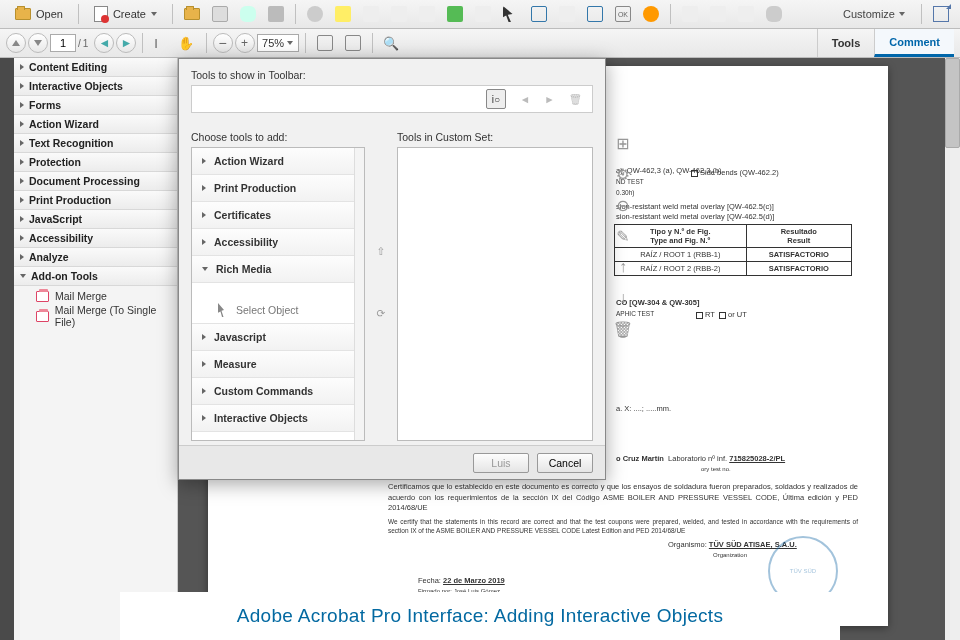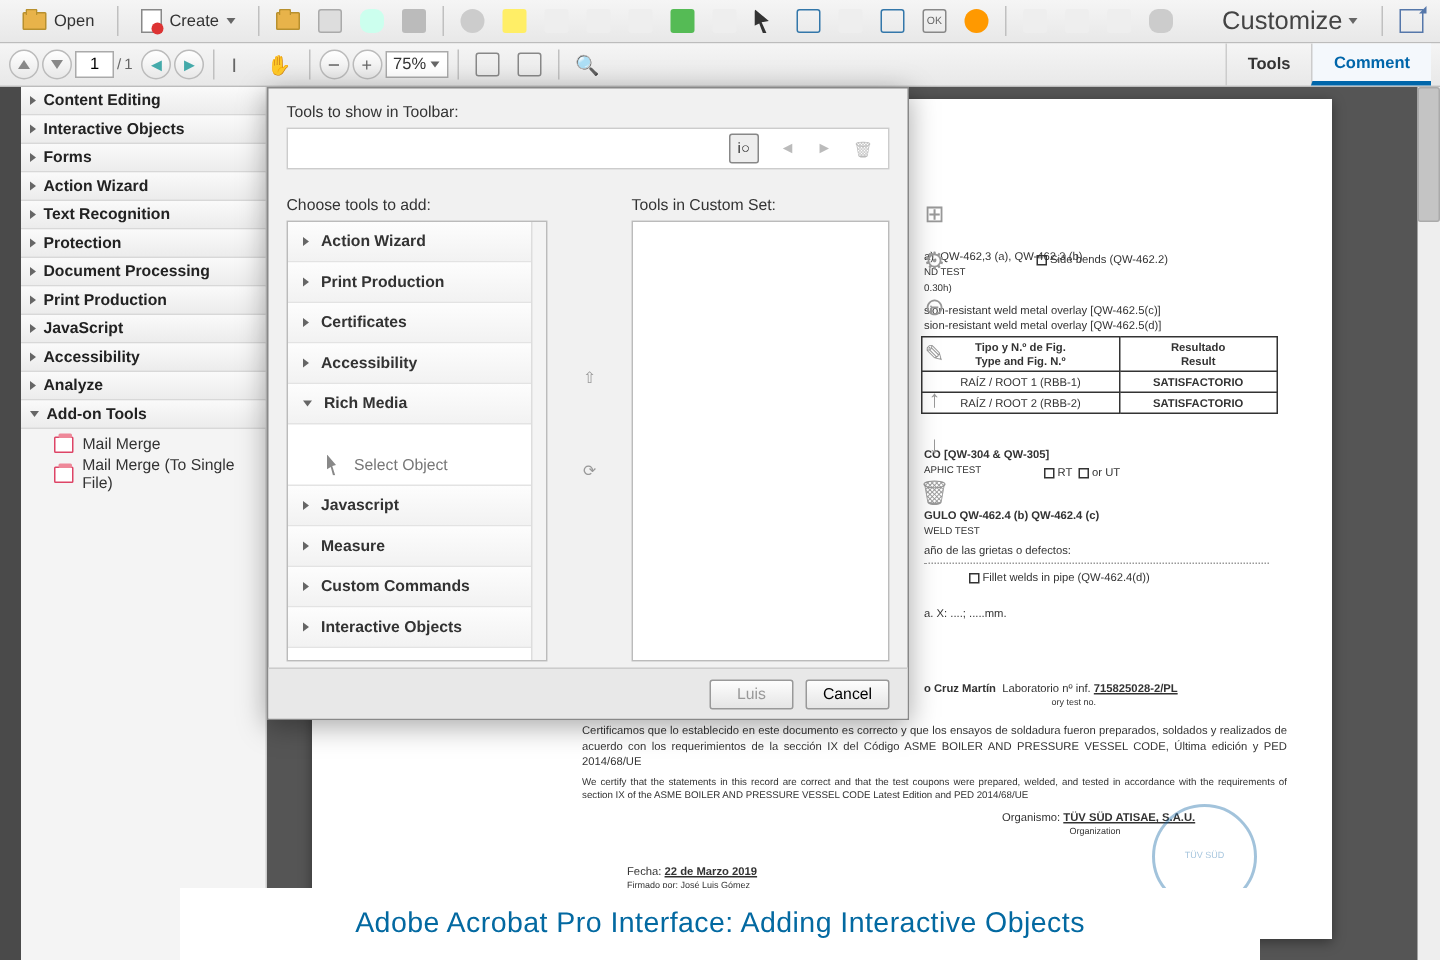--- a/index.html
+++ b/index.html
@@ -10,21 +10,21 @@
   .tb-btn { height:22px; min-width:22px; display:inline-flex; align-items:center; justify-content:space-between; padding:0 4px; border:1px solid transparent; border-radius:2px; background:transparent;}
   .tb-sep { width:1px; height:20px; background:#c0c0c0; margin:0 4px;}
   .folder-ico{width:16px;height:12px;background:#e8b34a;border:1px solid #b8902e;border-radius:1px;position:relative;}
   .folder-ico::before{content:"";position:absolute;top:-3px;left:1px;width:6px;height:3px;background:#e8b34a;border:1px solid #b8902e;border-bottom:none;border-radius:1px 1px 0 0;}
   .open-btn{display:flex;align-items:center;gap:5px;padding:0 8px;}
   .caret{width:0;height:0;border-left:3px solid transparent;border-right:3px solid transparent;border-top:4px solid #666;}
   .create-ico{width:14px;height:16px;background:#fff;border:1px solid #888;position:relative;}
   .create-ico::after{content:"";position:absolute;right:-2px;bottom:-2px;width:8px;height:8px;background:#d33;border-radius:50%;}
   .tiny-ico{width:16px;height:16px;border-radius:2px;display:inline-block;}
   .spacer{flex:1;}
-  .customize{font-size:17px;color:#444;display:flex;align-items:center;gap:4px;padding:0 10px;}
+  .customize{font-size:11px;color:#444;display:flex;align-items:center;gap:4px;padding:0 10px;}
   .fullscr{width:16px;height:16px;border:1px solid #5577aa;position:relative;}
   .fullscr::after{content:"";position:absolute;top:-3px;right:-3px;width:0;height:0;border-left:5px solid transparent;border-bottom:5px solid #5577aa;}
 
   .toolbar-row2 { height:29px;background:linear-gradient(#f5f5f5,#e8e8e8);border-bottom:1px solid #bcbcbc;display:flex;align-items:center;padding:0 6px;gap:2px;font-size:11px;color:#333;}
   .nav-circ{width:20px;height:20px;border:1px solid #bbb;border-radius:50%;display:flex;align-items:center;justify-content:center;background:linear-gradient(#fff,#e8e8e8);}
   .arrow{width:0;height:0;}
   .arrow.up{border-left:4px solid transparent;border-right:4px solid transparent;border-bottom:6px solid #888;}
   .arrow.dn{border-left:4px solid transparent;border-right:4px solid transparent;border-top:6px solid #888;}
   .page-field{width:26px;height:18px;border:1px solid #aaa;background:#fff;text-align:center;font-size:11px;}
   .zoom-field{width:42px;height:18px;border:1px solid #aaa;background:#fff;text-align:center;font-size:11px;display:inline-flex;align-items:center;justify-content:center;gap:3px;}
@@ -56,21 +56,21 @@
 
   .scrollbar-v{position:absolute;right:0;top:0;bottom:0;width:15px;background:#eee;}
   .scroll-thumb{width:100%;height:90px;background:#c4c4c4;border:1px solid #aaa;border-radius:2px;}
 
   
   .dialog{position:absolute;left:178px;top:58px;width:428px;height:422px;background:#f1f1f1;border:1px solid #888;box-shadow:0 4px 18px rgba(0,0,0,0.35);font-size:10.5px;color:#333;display:flex;flex-direction:column;}
   .dlg-top{padding:10px 12px 6px;}
   .preview-strip{height:28px;background:#fff;border:1px solid #ccc;margin-top:4px;display:flex;align-items:center;justify-content:flex-end;gap:14px;padding:0 10px;}
   .pv-btn{width:20px;height:20px;border:1px solid #ccc;border-radius:2px;display:flex;align-items:center;justify-content:center;background:#fff;}
   .pv-btn.sel{border-color:#888;background:#eee;}
-  .dlg-cols{flex:1;display:flex;padding:4px 12px 4px;gap:14px;justify-content:flex-end;}
+  .dlg-cols{flex:1;display:flex;padding:4px 12px 4px;gap:2px;justify-content:flex-end;}
   .col{display:flex;flex-direction:column;}
   .col-label{font-size:10.5px;margin:8px 0 4px;}
   .toolbox{flex:1;background:#fff;border:1px solid #bbb;overflow:hidden;position:relative;}
   .accordion-hdr{height:27px;border-bottom:1px solid #e3e3e3;display:flex;align-items:center;padding:0 10px;gap:8px;background:linear-gradient(#fdfdfd,#f2f2f2);}
   .accordion-hdr .tri{width:0;height:0;border-top:3px solid transparent;border-bottom:3px solid transparent;border-left:4px solid #666;}
   .accordion-hdr .tri.dn{border-left:3px solid transparent;border-right:3px solid transparent;border-top:4px solid #666;border-bottom:none;}
   .accordion-hdr.bold{font-weight:bold;}
   .sub-row{height:27px;border-bottom:1px solid #e3e3e3;display:flex;align-items:center;padding:0 10px 0 26px;gap:8px;color:#777;}
   .cursor-ico{width:10px;height:14px;background:#888;clip-path:polygon(0 0,60% 50%,35% 55%,55% 100%,40% 100%,25% 60%,0 70%);}
   .mid-btns{width:28px;display:flex;flex-direction:column;align-items:center;justify-content:center;gap:40px;}
@@ -322,27 +322,20 @@
               <td>RAÍZ / ROOT 2 (RBB-2)</td>
               <td class="bold">SATISFACTORIO</td>
             </tr>
       </tbody>
         </table>
       <div class="doc-section" style="left:408px;top:232px;">
         <div class="bold">CO [QW-304 &amp; QW-305]</div>
         <div style="font-size:6.5px;">APHIC TEST</div>
         <div style="position:absolute;left:80px;top:12px;white-space:nowrap;"><span class="cb"></span><span>RT</span>&nbsp;&nbsp;<span class="cb"></span><span>or UT</span></div>
       </div>
-      <div class="doc-section" style="left:408px;top:273px;">
-        <div class="bold">GULO QW-462.4 (b) QW-462.4 (c)</div>
-        <div style="font-size:6.5px;">WELD TEST</div>
-        <div style="margin-top:3px">año de las grietas o defectos:</div>
-        <div class="dotted" style="width:230px;height:4px;"></div>
-        <div style="margin-left:30px;margin-top:4px;"><span class="cb"></span><span>Fillet welds in pipe (QW-462.4(d))</span></div>
-      </div>
       <div class="doc-section" style="left:408px;top:338px;display:flex;gap:60px;">
         <span>a. X: ....; .....mm.</span>
       </div>
       <div class="doc-section" style="left:408px;top:388px;">
         <span class="bold">o Cruz Martín</span>&nbsp;&nbsp;<span>Laboratorio nº inf.</span>&nbsp;<span class="bold" style="text-decoration:underline;">715825028-2/PL</span>
         <div style="font-size:6px;margin-left:85px;">ory test no.</div>
       </div>
       <div class="doc-section" style="left:180px;top:416px;width:470px;text-align:justify;">
         <div>Certificamos que lo establecido en este documento es correcto y que los ensayos de soldadura fueron preparados, soldados y realizados de acuerdo con los requerimientos de la sección IX del Código ASME BOILER AND PRESSURE VESSEL CODE, Última edición y PED 2014/68/UE</div>
         <div style="font-size:6.5px;margin-top:3px;">We certify that the statements in this record are correct and that the test coupons were prepared, welded, and tested in accordance with the requirements of section IX of the ASME BOILER AND PRESSURE VESSEL CODE Latest Edition and PED 2014/68/UE</div>

